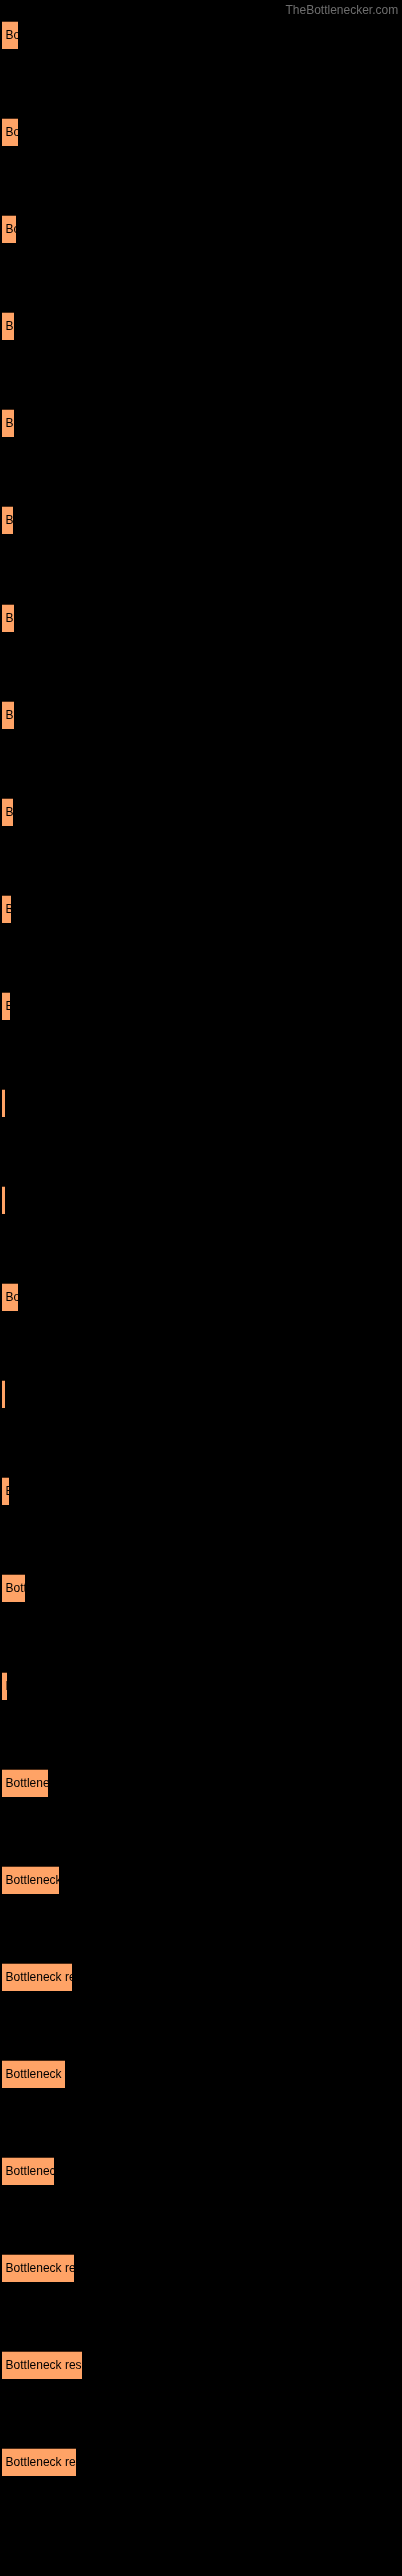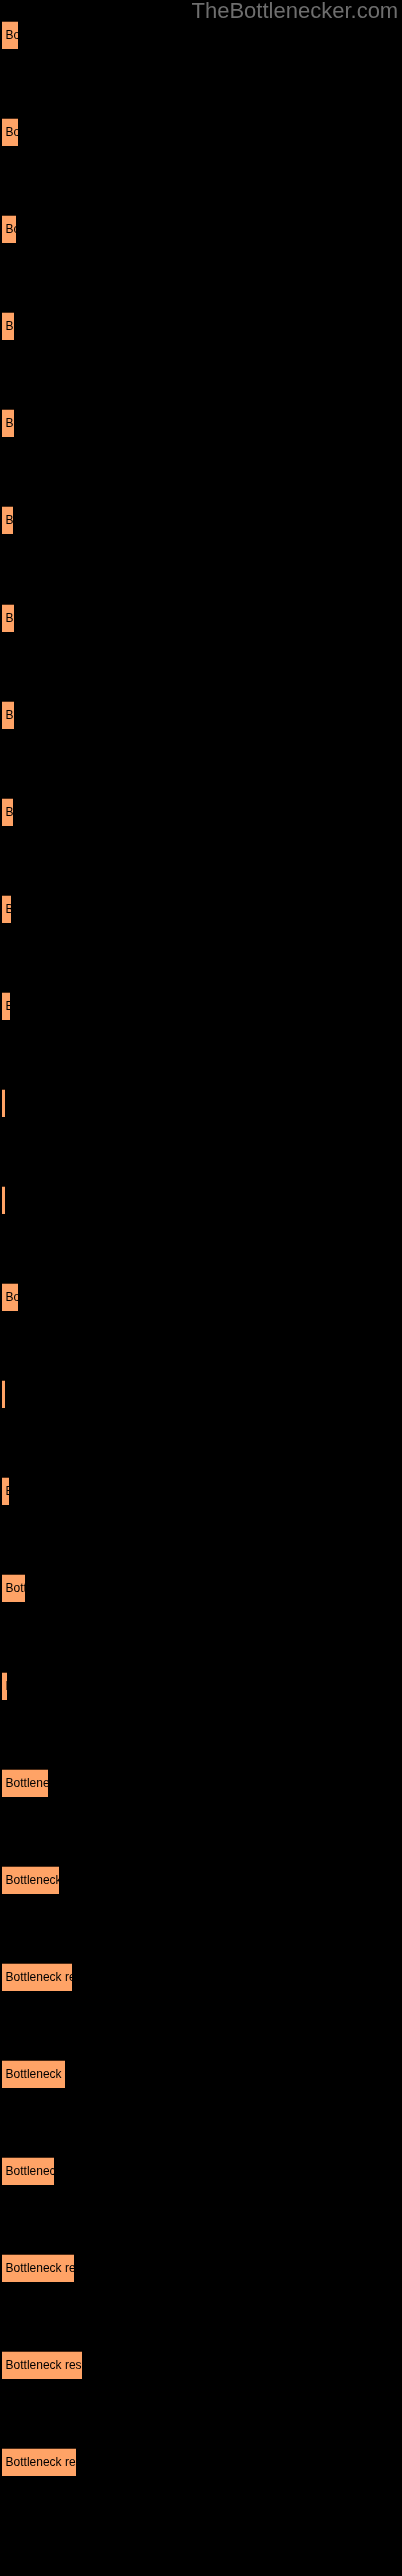--- a/index.html
+++ b/index.html
@@ -17,21 +17,21 @@
   #chart-root {
     position: absolute;
     inset: 0;
     background: #000000;
   }
   .watermark {
     position: absolute;
     right: 4.8px;
     top: 0.8px;
     font-family: "Liberation Sans", sans-serif;
-    font-size: 22px;
+    font-size: 12px;
     line-height: 19.3px;
     color: #6e6e6e;
     letter-spacing: 0px;
     white-space: nowrap;
     user-select: none;
   }
   .plot {
     position: absolute;
     left: 0;
     top: 0;

